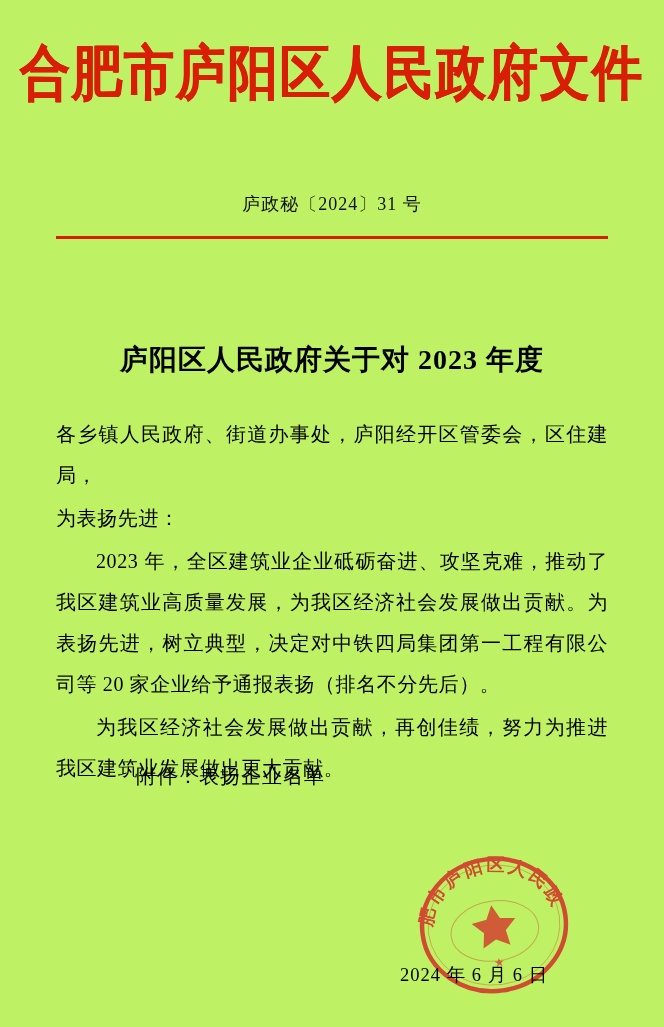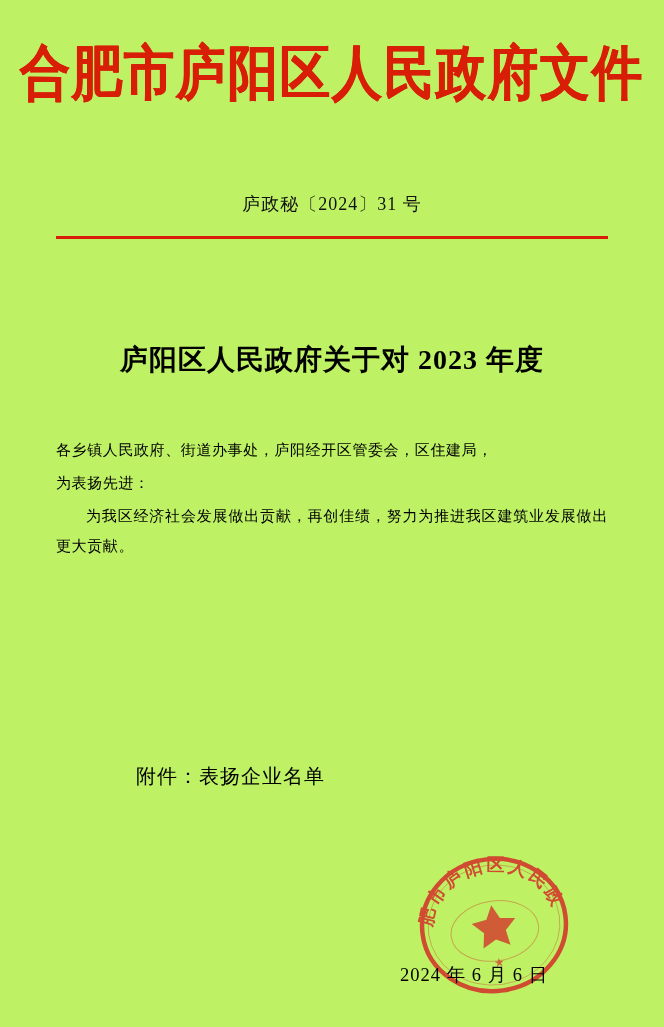--- a/index.html
+++ b/index.html
@@ -81,25 +81,24 @@
     margin-top: 39px;
   }
   .doc-title .line { display: block; }
 
   
   .body-block {
     position: absolute;
     top: 414px;
     left: 56px;
     width: 552px;
-    font-size: 15px;
+    font-size: 20px;
     line-height: 2.05;
     letter-spacing: 0.6px;
     text-align: justify;
-    margin-top: 21px;
   }
   .body-block p {
     margin: 0 0 2px 0;
   }
   .indent { text-indent: 2em; }
 
   
   .attachment {
     position: absolute;
     top: 763px;
@@ -145,20 +144,21 @@
 
   <div class="red-rule"></div>
 
   <div class="doc-title">
     <span class="line">庐阳区人民政府关于对 2023 年度</span>
   </div>
 
   <div class="body-block">
     <p>各乡镇人民政府、街道办事处，庐阳经开区管委会，区住建局，</p>
     <p>为表扬先进：</p>
+    <p class="indent">2023 年，全区建筑业企业砥砺奋进、攻坚克难，推动了我区建筑业高质量发展，为我区经济社会发展做出贡献。为表扬先进，树立典型，决定对中铁四局集团第一工程有限公司等 20 家企业给予通报表扬（排名不分先后）。</p>
     <p class="indent">为我区经济社会发展做出贡献，再创佳绩，努力为推进我区建筑业发展做出更大贡献。</p>
   </div>
 
   <div class="attachment">附件：表扬企业名单</div>
 
   <svg class="seal" viewBox="0 0 160 160">
     <g transform="rotate(-8 80 80)">
       <ellipse cx="80" cy="80" rx="72" ry="66" fill="none" stroke="#d3342a" stroke-width="4.5"></ellipse>
       <ellipse cx="80" cy="80" rx="66" ry="60" fill="none" stroke="#d3342a" stroke-width="0.8" opacity="0.5"></ellipse>
       <path id="sealArc" d="M 18 82 A 62 56 0 0 1 142 82" fill="none" stroke="none"></path>

